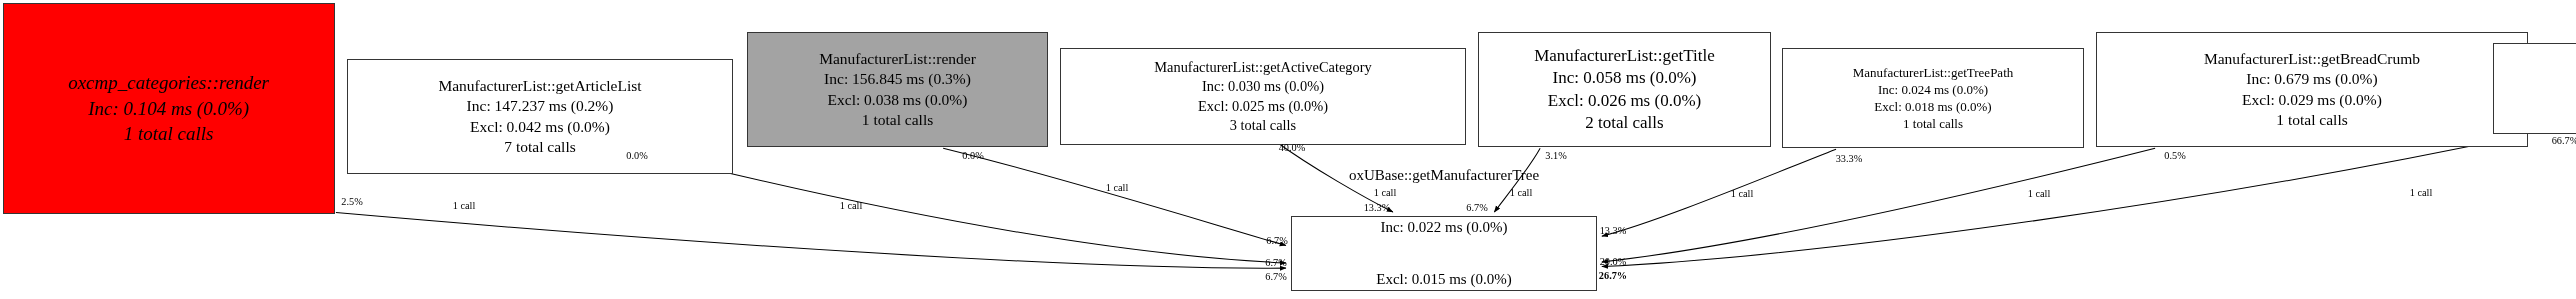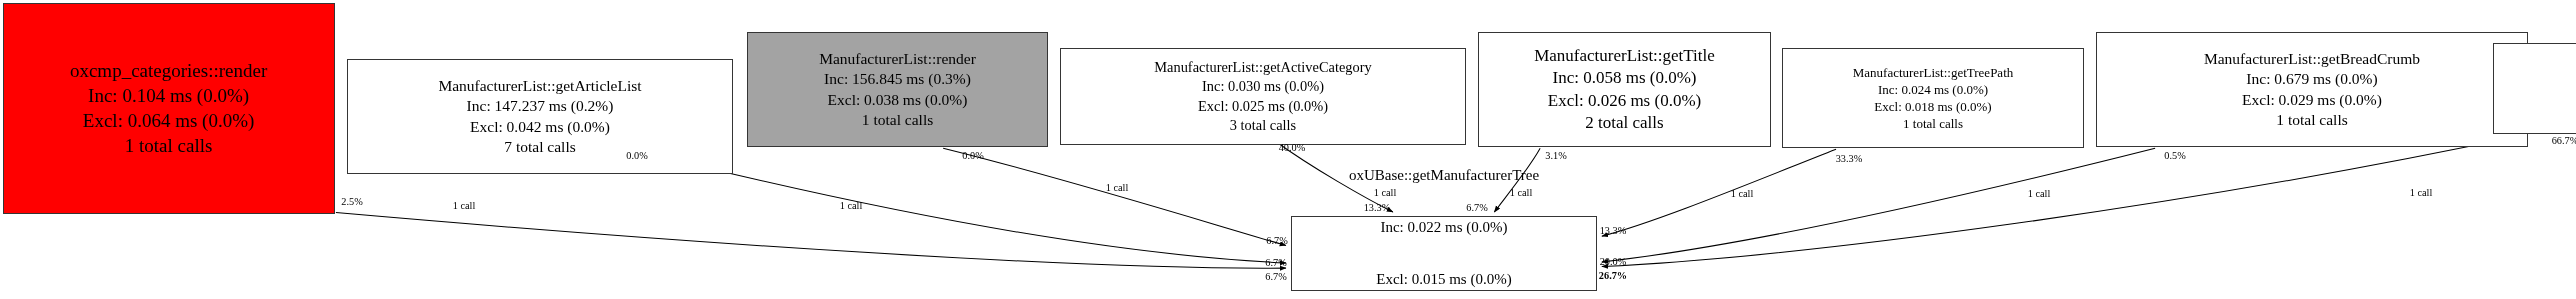--- a/index.html
+++ b/index.html
@@ -53,24 +53,23 @@
         <path d="M 1215 288 C 1700 410, 2150 495, 2496 511" fill="none" stroke="#000000" stroke-width="2" marker-end="url(#arrowhead)"></path>
         <path d="M 1830 288 C 2080 350, 2350 435, 2496 477" fill="none" stroke="#000000" stroke-width="2" marker-end="url(#arrowhead)"></path>
         <path d="M 2475 274 C 2545 325, 2650 385, 2704 412" fill="none" stroke="#000000" stroke-width="2" marker-end="url(#arrowhead)"></path>
         <path d="M 2990 288 C 2970 325, 2925 380, 2901 412" fill="none" stroke="#000000" stroke-width="2" marker-end="url(#arrowhead)"></path>
         <path d="M 3565 290 C 3400 355, 3220 430, 3110 459" fill="none" stroke="#000000" stroke-width="2" marker-end="url(#arrowhead)"></path>
         <path d="M 4185 288 C 3800 385, 3390 478, 3110 509" fill="none" stroke="#000000" stroke-width="2" marker-end="url(#arrowhead)"></path>
         <path d="M 4905 262 C 4250 400, 3500 500, 3110 518" fill="none" stroke="#000000" stroke-width="2" marker-end="url(#arrowhead)"></path>
       </g>
   </svg>
   <div id="node-layer">
-      <div class="node" style="left: 2.6px; top: 2.6px; width: 332px; height: 211px; background: rgb(255, 0, 0); font-size: 19px;">
+      <div class="node" style="left: 2.6px; top: 2.6px; width: 332px; height: 211px; background: rgb(255, 0, 0); font-size: 19px; font-style: italic;">
         <div>oxcmp_categories::render</div>
         <div>Inc: 0.104 ms (0.0%)</div>
-        <div>Excl: 0.064 ms (0.0%)</div>
         <div>1 total calls</div>
       </div>
       <div class="node" style="left: 347px; top: 32px; width: 386px; height: 115px; background: rgb(255, 255, 255); font-size: 15.5px; margin-top: 27px;">
         <div>ManufacturerList::getArticleList</div>
         <div>Inc: 147.237 ms (0.2%)</div>
         <div>Excl: 0.042 ms (0.0%)</div>
         <div>7 total calls</div>
       </div>
       <div class="node" style="left: 747px; top: 32px; width: 301px; height: 115px; background: #a3a3a3; font-size: 15.5px;">
         <div>ManufacturerList::render</div>

